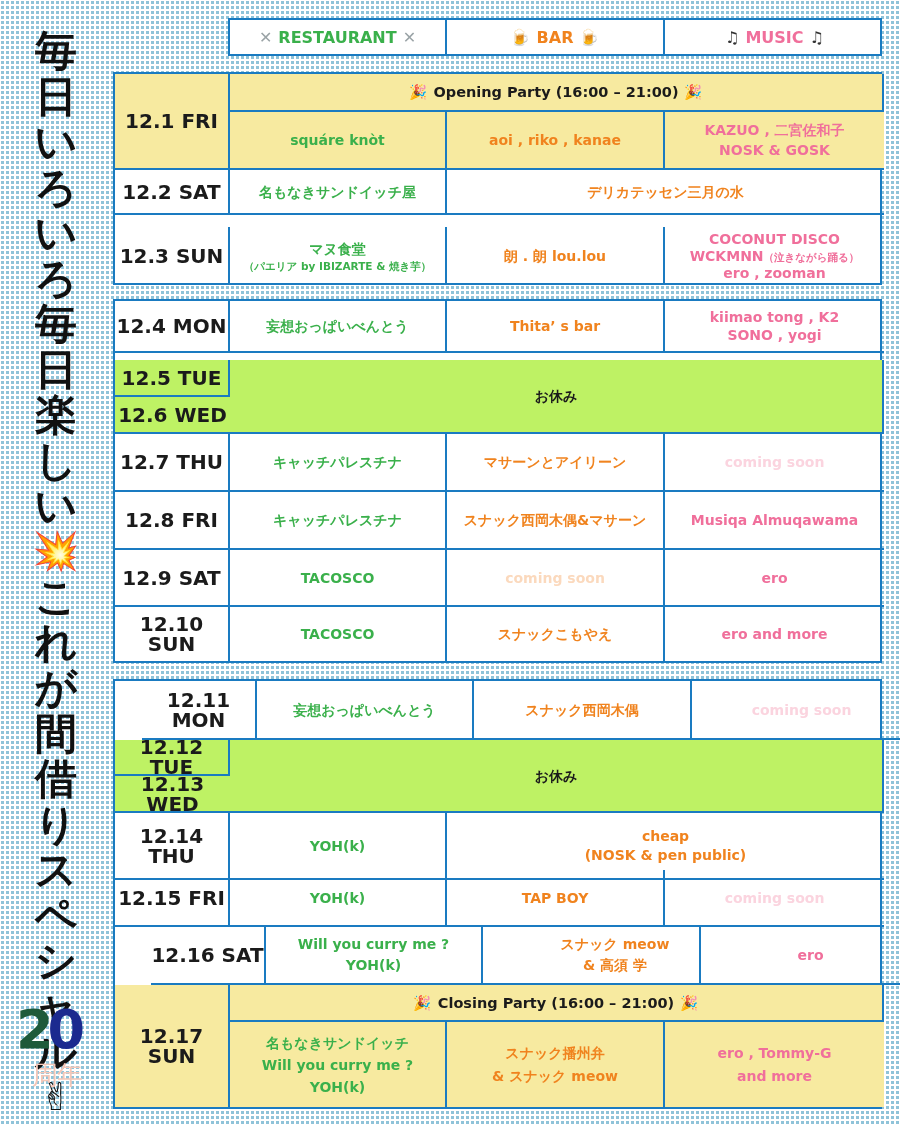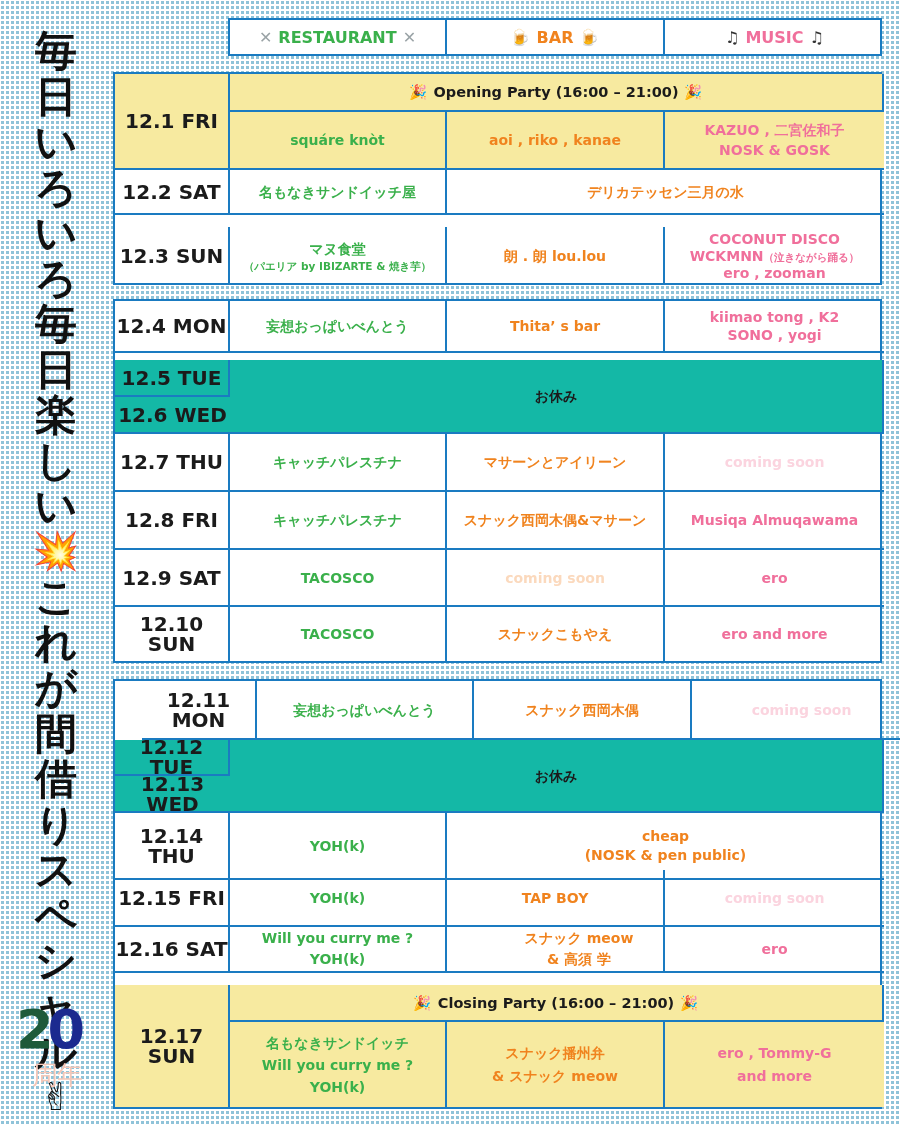--- a/index.html
+++ b/index.html
@@ -78,21 +78,21 @@
     grid-template-columns: 115px 217px 218px 219px; }
   .cell {
     display: flex; flex-direction: column; align-items: center; justify-content: center;
     text-align: center; font-weight: bold; font-size: 14px; line-height: 20px;
     border-right: 2px solid #1a7bc1; border-bottom: 2px solid #1a7bc1;
   }
   .cell:last-child { border-right: none; }
   .row.last .cell { border-bottom: none; }
   .date { color: #1b1b1b; font-size: 20px; }
   .yellow { background: #f7eaa0; }
-  .gray { background: #14b8a6; }
+  .gray { background: #bef264; }
   .small { font-size: 10.5px; line-height: 14px; }
   .party-head { font-size: 14.5px; color: #1b1b1b; }
   .party-ico { color: #e6a23c; }
 </style>
 </head>
 <body>
 
 <div class="vtitle">
   <span class="ch">毎</span>
   <span class="ch">日</span>
@@ -304,21 +304,21 @@
         <span>YOH(k)</span>
       </div>
     <div class="cell orange">
         <span>TAP BOY</span>
       </div>
     <div class="cell pale-pink">
         <span>coming soon</span>
       </div>
   </div>
 
-  <div class="row" style="top:246px;height:46px;">
+  <div class="row" style="top:246px;height:58px;margin-left:36px;">
     <div class="cell date">12.16 SAT</div>
     <div class="cell green" style="line-height:21px;">
       <span>Will you curry me ?</span>
       <span>YOH(k)</span>
     </div>
     <div class="cell orange" style="line-height:21px;padding-left:48px;">
       <span>スナック meow</span>
       <span>&amp; 高須 学</span>
     </div>
     <div class="cell pink">

